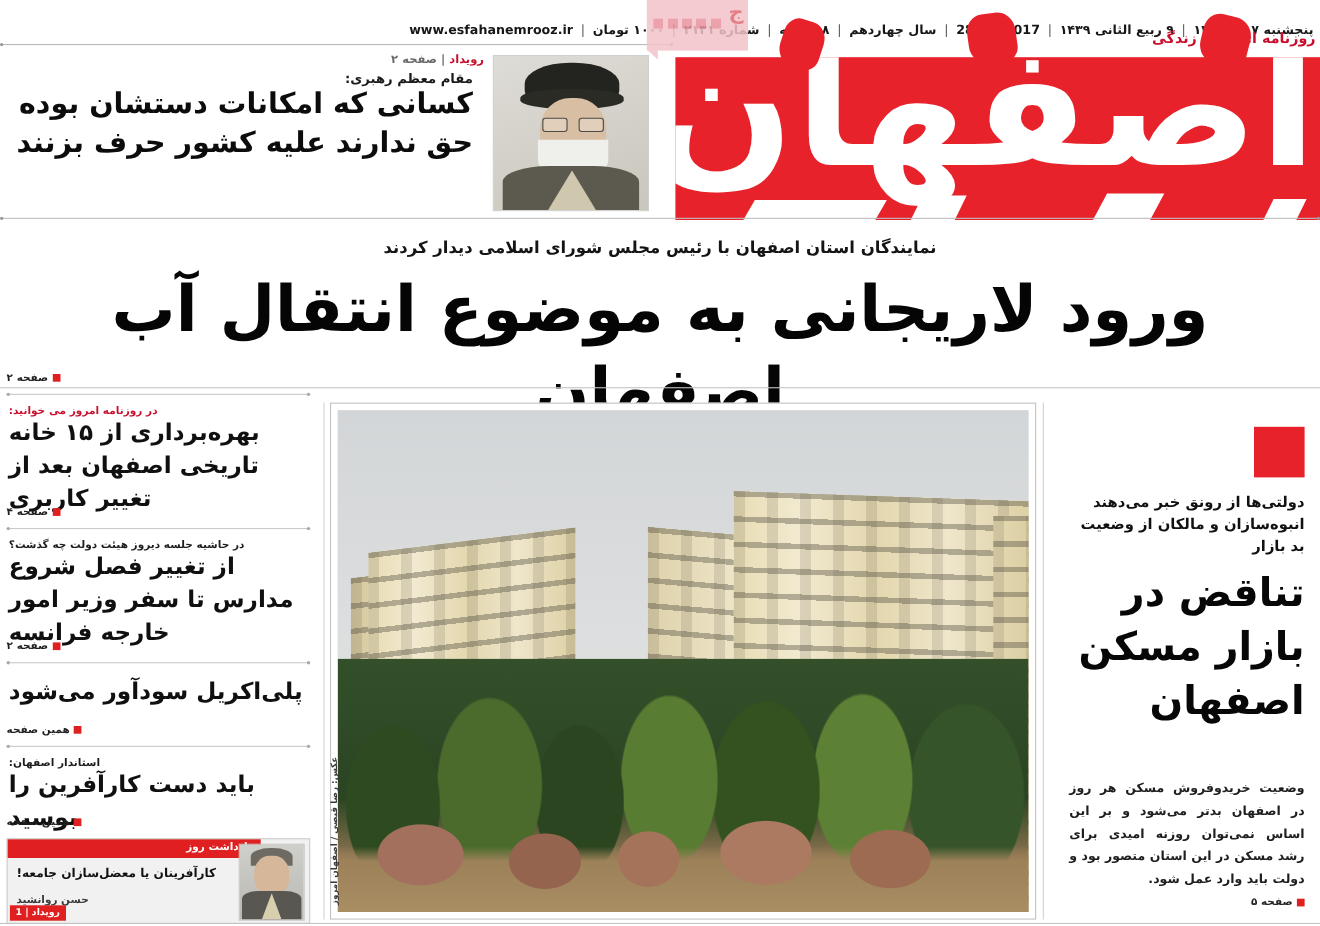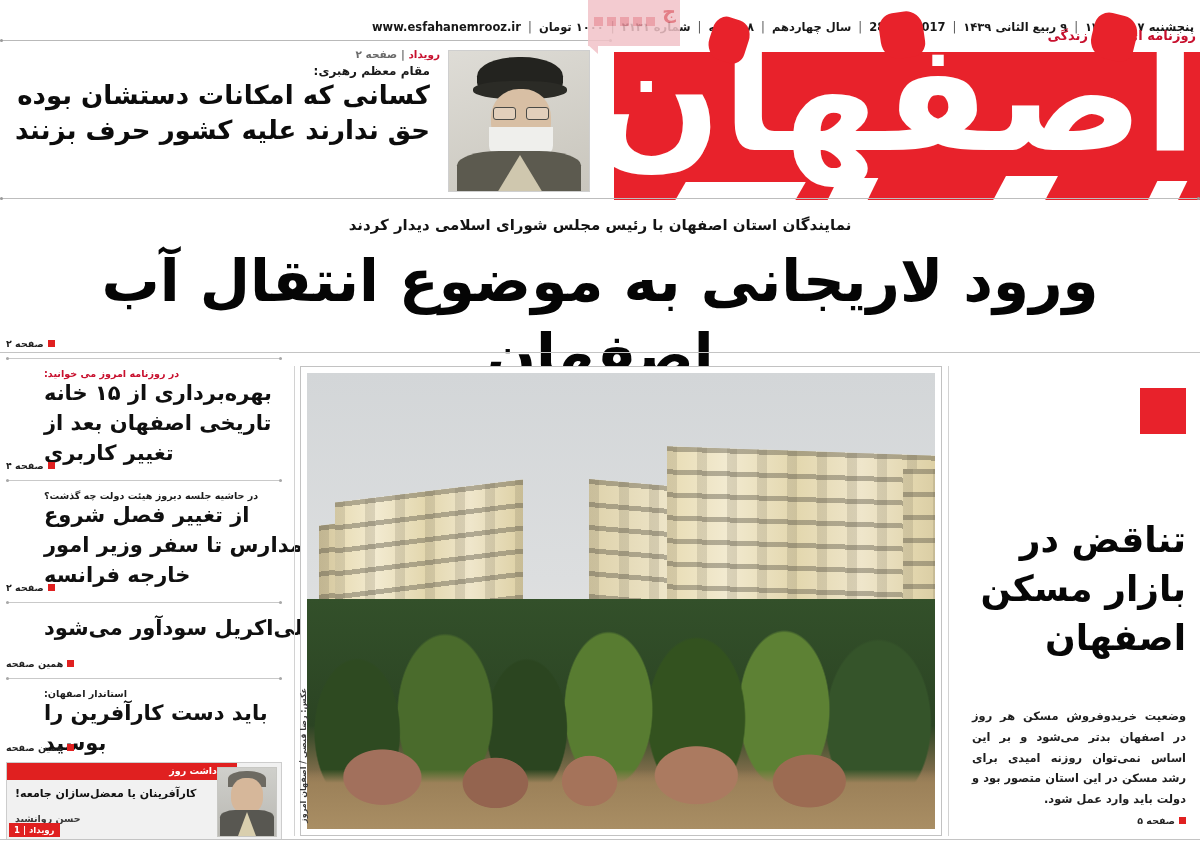--- a/index.html
+++ b/index.html
@@ -180,21 +180,21 @@
     position:absolute;left:6px;width:276px;height:0;border-top:1px solid #c9c9c9;
   }
   .side-sep:before{content:"";position:absolute;left:0;top:-2px;width:3px;height:3px;background:#a8a8a8;border-radius:50%;}
   .side-sep:after{content:"";position:absolute;right:0;top:-2px;width:3px;height:3px;background:#a8a8a8;border-radius:50%;}
   .pagetag{
     position:absolute;left:6px;
     font-size:9.5px;font-weight:bold;color:#1f1f1f;
     display:flex;align-items:center;gap:4px;direction:rtl;
   }
   .pagetag .sq{width:7px;height:7px;background:#e02020;display:inline-block;}
-  .side-item{position:absolute;left:0;width:288px;padding-left:36px;}
+  .side-item{position:absolute;left:0;width:288px;}
   .side-kicker{
     font-size:9.6px;font-weight:bold;color:#c8102e;text-align:left;
     padding-left:8px;
   }
   .side-kicker.dark{color:#1c1c1c;}
   .side-head{
     font-size:21px;line-height:1.42;font-weight:bold;color:#101010;
     text-align:left;padding-left:8px;letter-spacing:-0.4px;
   }
 
@@ -471,20 +471,21 @@
         </span>
       <span class="wires"></span>
       <span class="trees"></span>
       <span class="shrubs"></span>
     </div>
     <div class="photo-credit">عکس: رضا قیصی / اصفهان امروز</div>
   </div>
 
   <div class="rightcol">
     <span class="red-square"></span>
+    <div class="rc-kicker">دولتی‌ها از رونق خبر می‌دهند انبوه‌سازان و مالکان از وضعیت بد بازار</div>
     <div class="rc-head">تناقض در بازار مسکن اصفهان</div>
     <div class="rc-body">وضعیت خریدوفروش مسکن هر روز در اصفهان بدتر می‌شود و بر این اساس نمی‌توان روزنه امیدی برای رشد مسکن در این استان متصور بود و دولت باید وارد عمل شود.</div>
     <div class="rc-pagetag">
       <span class="sq"></span>
       <span>صفحه ۵</span>
     </div>
   </div>
 
   <div class="vdiv" style="left:294px;"></div>
   <div class="vdiv" style="left:948px;"></div>

